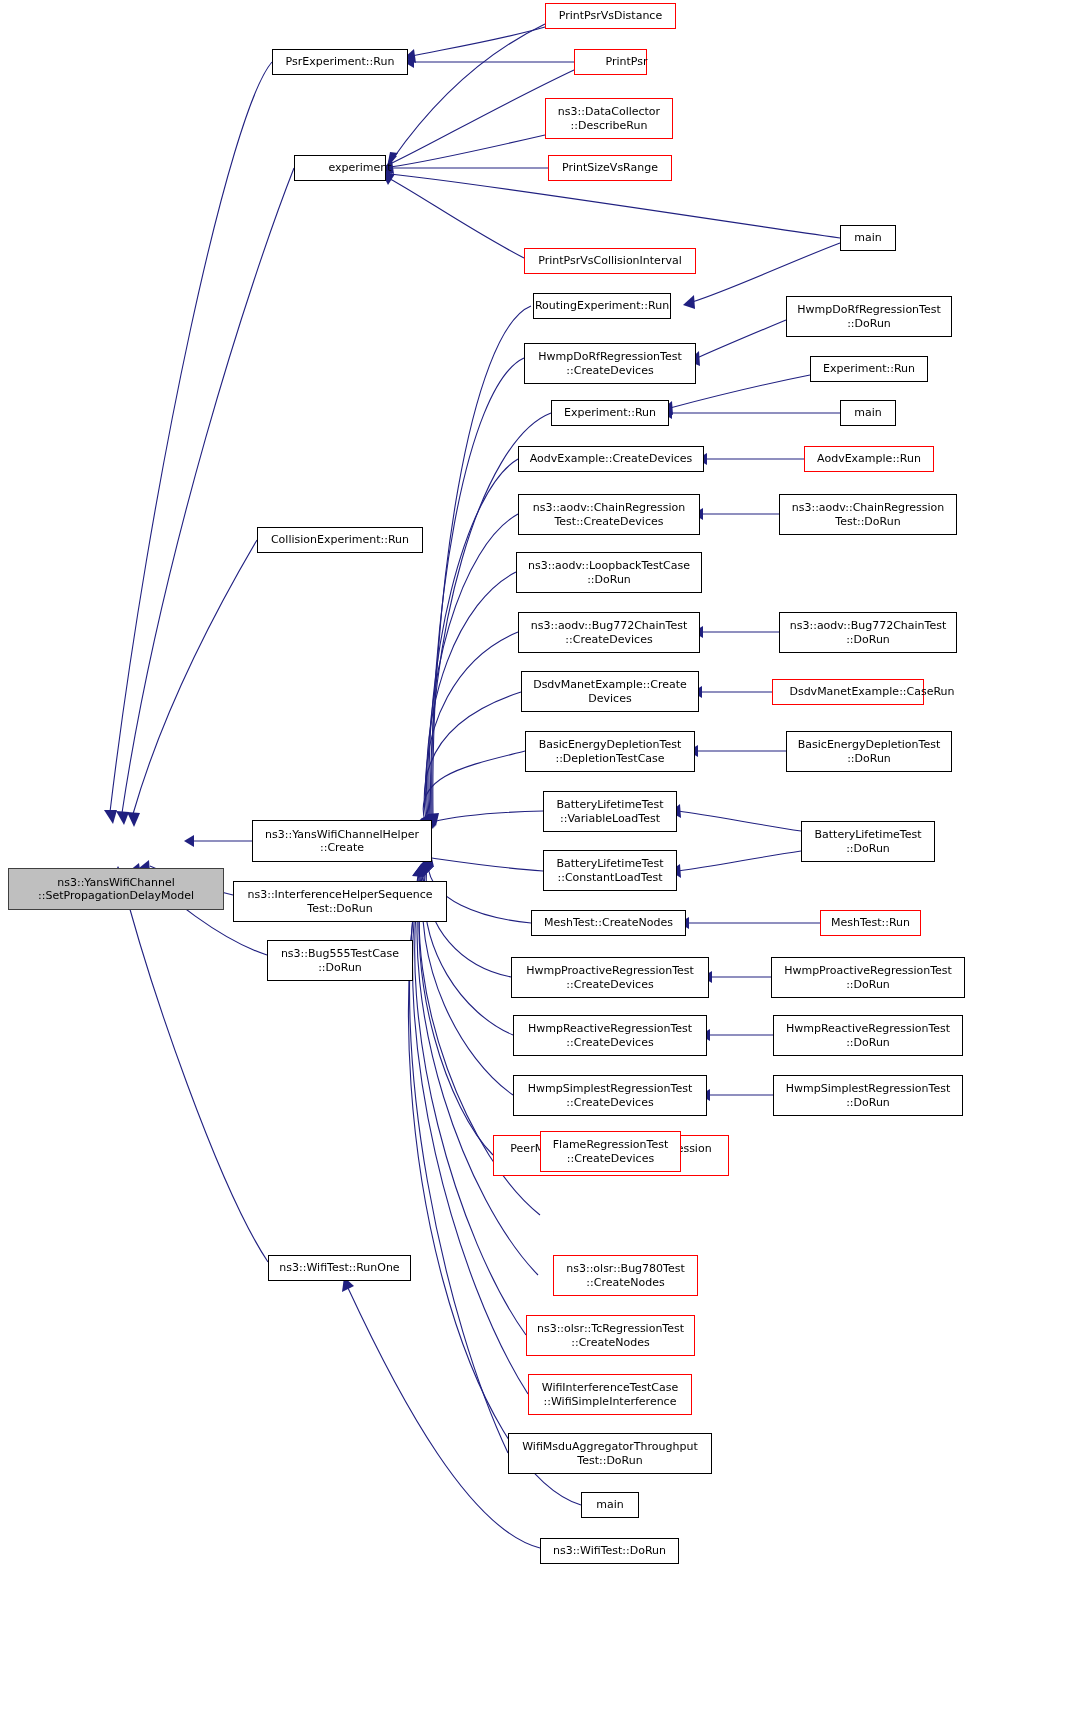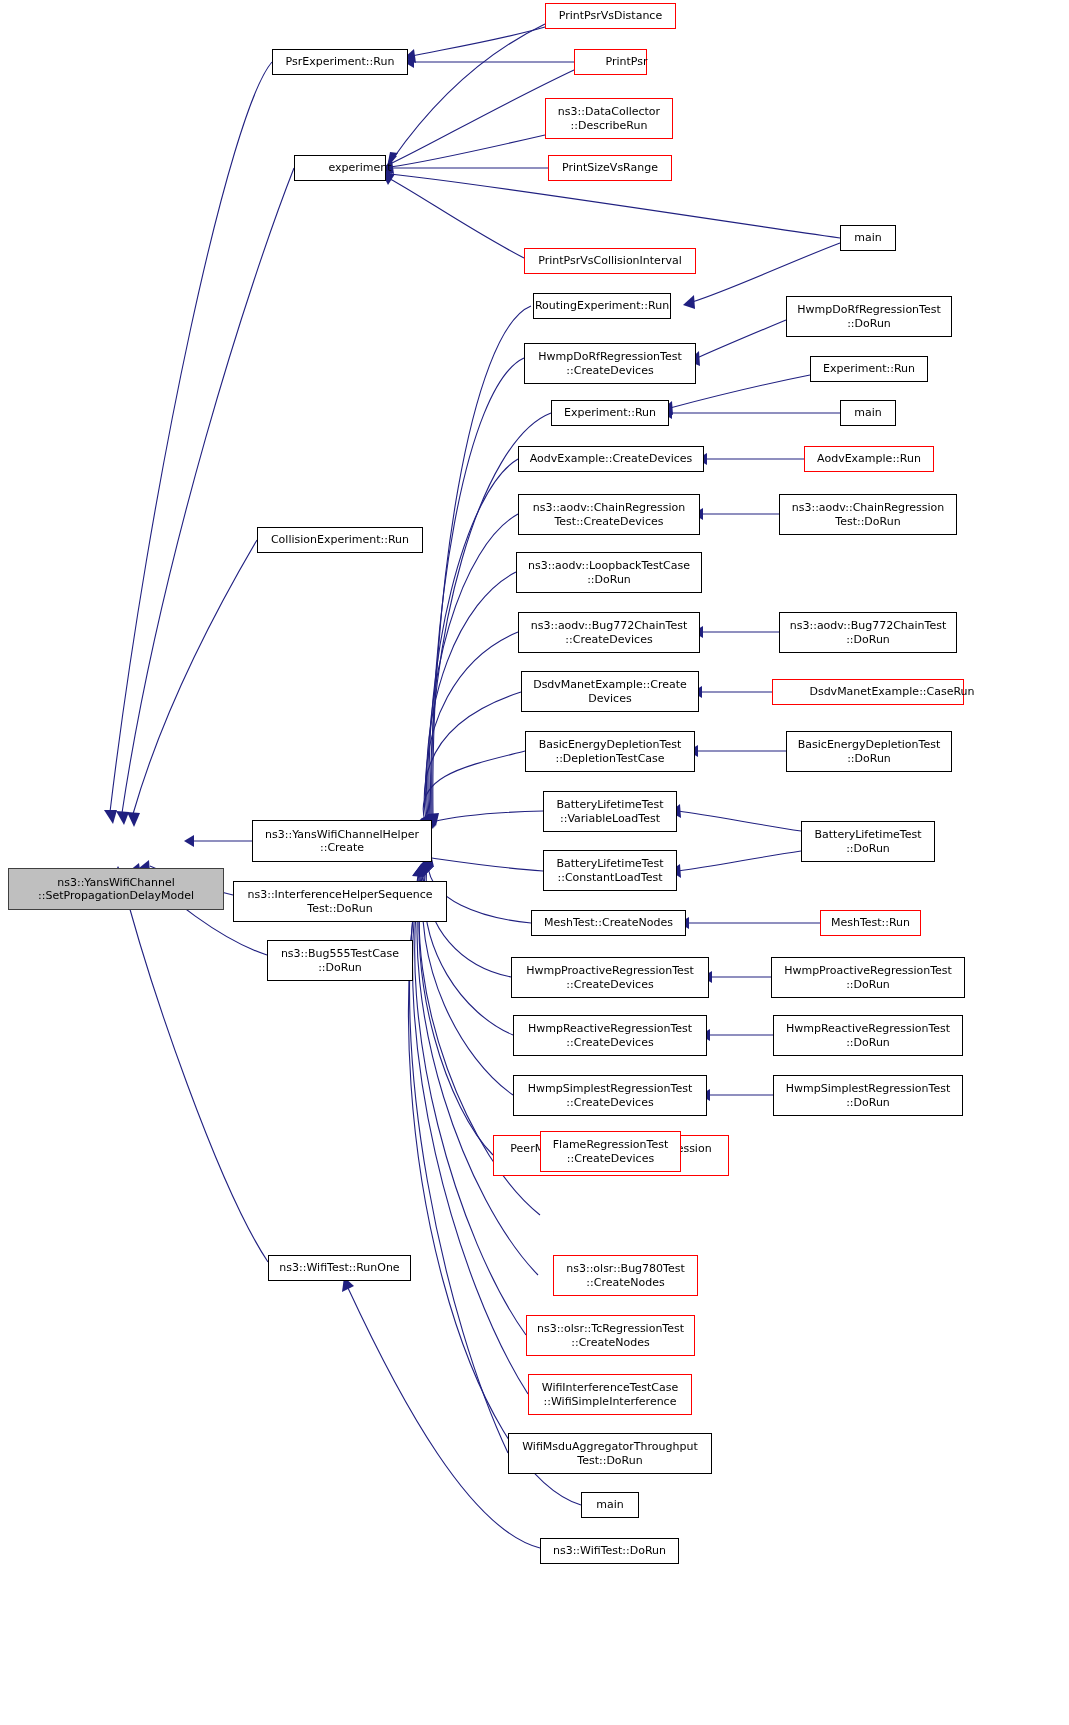--- a/index.html
+++ b/index.html
@@ -180,21 +180,21 @@
       <div class="node" style="left: 779px; top: 494px; width: 178px; height: 41px;"><span>ns3::aodv::ChainRegression
 Test::DoRun</span></div>
       <div class="node" style="left: 516px; top: 552px; width: 186px; height: 41px;"><span>ns3::aodv::LoopbackTestCase
 ::DoRun</span></div>
       <div class="node" style="left: 518px; top: 612px; width: 182px; height: 41px;"><span>ns3::aodv::Bug772ChainTest
 ::CreateDevices</span></div>
       <div class="node" style="left: 779px; top: 612px; width: 178px; height: 41px;"><span>ns3::aodv::Bug772ChainTest
 ::DoRun</span></div>
       <div class="node" style="left: 521px; top: 671px; width: 178px; height: 41px;"><span>DsdvManetExample::Create
 Devices</span></div>
-      <div class="node red" style="left: 772px; top: 679px; width: 192px; height: 26px; padding-left: 48px;"><span>DsdvManetExample::CaseRun</span></div>
+      <div class="node red" style="left: 772px; top: 679px; width: 152px; height: 26px; padding-left: 48px;"><span>DsdvManetExample::CaseRun</span></div>
       <div class="node" style="left: 525px; top: 731px; width: 170px; height: 41px;"><span>BasicEnergyDepletionTest
 ::DepletionTestCase</span></div>
       <div class="node" style="left: 786px; top: 731px; width: 166px; height: 41px;"><span>BasicEnergyDepletionTest
 ::DoRun</span></div>
       <div class="node" style="left: 543px; top: 791px; width: 134px; height: 41px;"><span>BatteryLifetimeTest
 ::VariableLoadTest</span></div>
       <div class="node" style="left: 252px; top: 820px; width: 180px; height: 42px;"><span>ns3::YansWifiChannelHelper
 ::Create</span></div>
       <div class="node" style="left: 801px; top: 821px; width: 134px; height: 41px;"><span>BatteryLifetimeTest
 ::DoRun</span></div>

